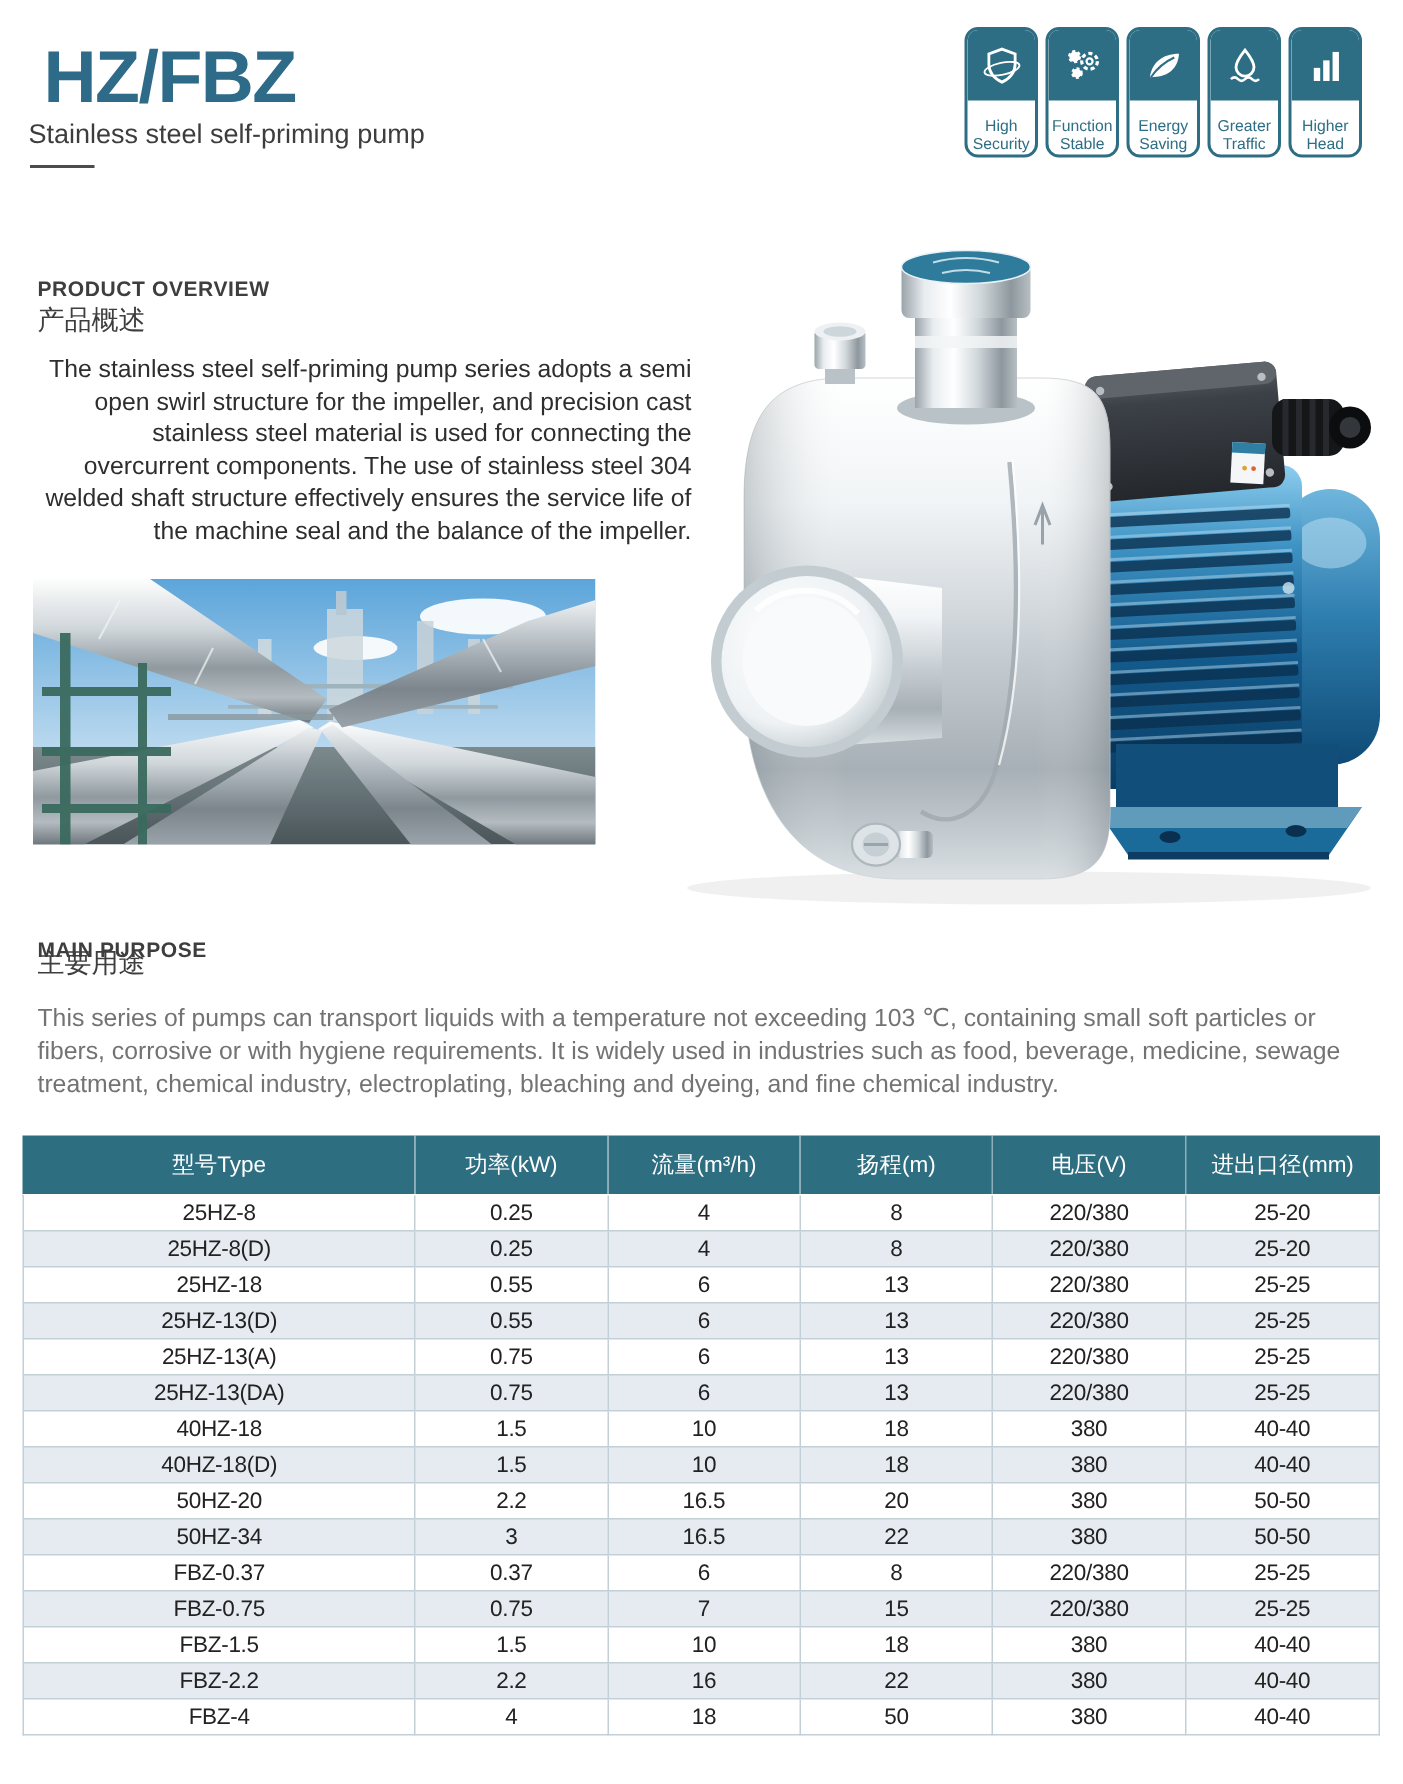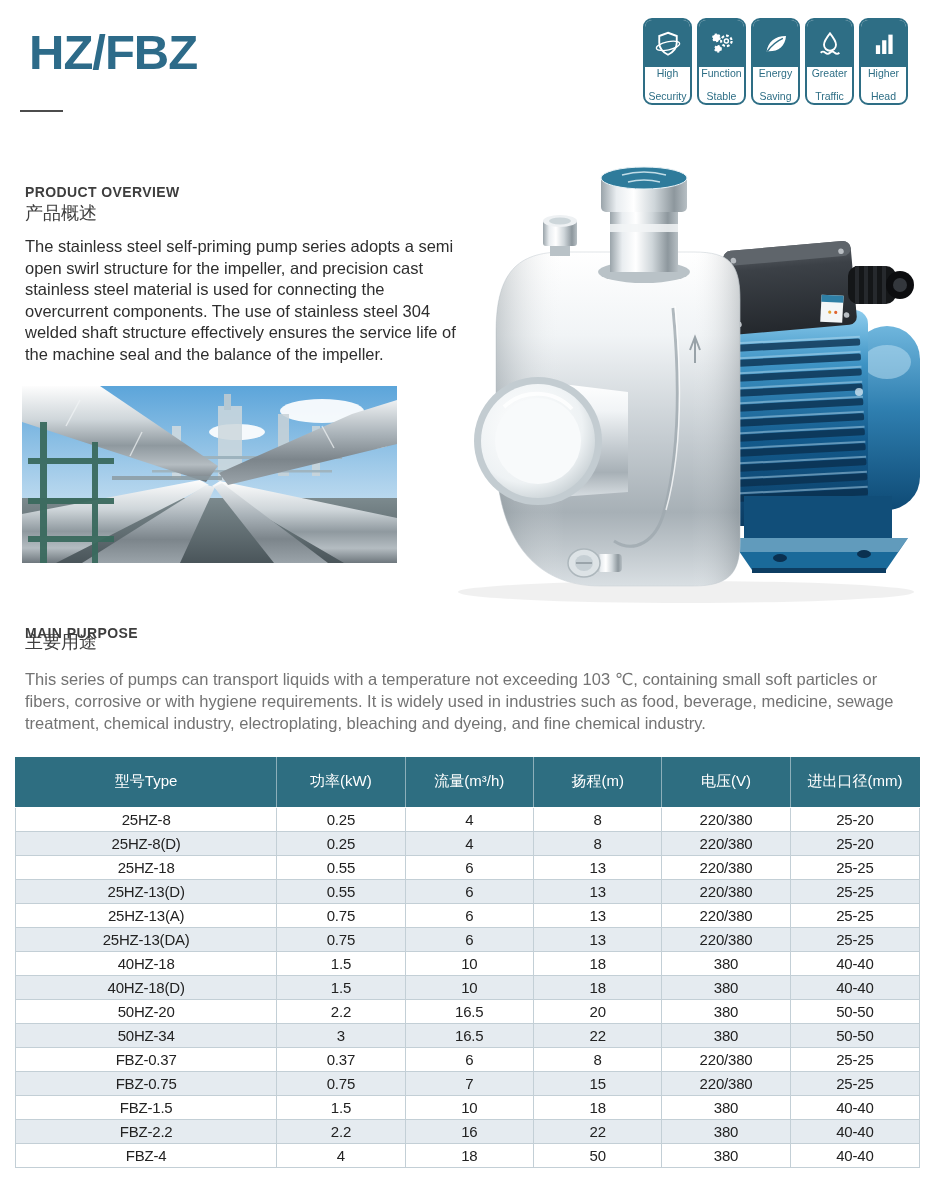--- a/index.html
+++ b/index.html
@@ -18,47 +18,48 @@
   
   .brand-title{position:absolute;left:29px;top:24px;font-size:49px;font-weight:bold;letter-spacing:-1px;color:var(--title);}
   .brand-sub{position:absolute;left:19px;top:79px;font-size:18px;color:#3d3d3d;}
   .brand-rule{position:absolute;left:20px;top:110px;width:43px;height:2px;background:#4c4c4c;}
 
   
   .badges{position:absolute;top:18px;right:27px;display:flex;gap:5px;}
   .badge{width:49px;height:87px;border:2px solid var(--accent);border-radius:9px;background:#fff;overflow:hidden;display:flex;flex-direction:column;}
   .badge .ic{height:47px;background:var(--accent);display:flex;align-items:center;justify-content:center;flex:none;}
   .badge .ic svg{width:30px;height:30px;display:block;}
-  .badge .lbl{flex:1;display:flex;flex-direction:column;align-items:center;justify-content:space-between;font-size:10.5px;line-height:1.2;color:var(--accent);text-align:center;}
+  .badge .lbl{flex:1;display:flex;flex-direction:column;align-items:center;justify-content:flex-end;font-size:10.5px;line-height:1.2;color:var(--accent);text-align:center;}
 
   
   .sec-en{position:absolute;font-size:14px;font-weight:bold;letter-spacing:.4px;color:#3e3e3e;}
   .sec-zh{position:absolute;font-size:18px;color:#3e3e3e;}
 
-  .overview-body{position:absolute;left:25px;top:236px;width:436px;font-size:16.5px;line-height:21.6px;color:#2e2e2e;}
+  .overview-body{position:absolute;left:25px;top:236px;width:436px;font-size:16.5px;line-height:21.6px;color:#2e2e2e;text-align:right;}
   .purpose-body{position:absolute;left:25px;top:668px;width:888px;font-size:16.5px;line-height:22px;color:#737373;}
 
   .pipes-fig{position:absolute;left:22px;top:386px;width:375px;height:177px;}
   .pump-fig{position:absolute;left:438px;top:160px;width:492px;height:447px;}
   .pipes-fig svg,.pump-fig svg{width:100%;height:100%;display:block;}
 
   
   .spec{position:absolute;left:15px;top:757px;width:905px;border-collapse:collapse;table-layout:fixed;}
-  .spec th{background:var(--head-bg);color:#fff;font-weight:normal;font-size:15px;height:50px;border-left:1px solid rgba(255,255,255,.45);border-bottom:1px solid #fff;}
+  .spec th{background:var(--head-bg);color:#fff;font-weight:normal;font-size:15px;height:39px;border-left:1px solid rgba(255,255,255,.45);border-bottom:1px solid #fff;}
   .spec th:first-child{border-left:1px solid var(--head-bg);}
   .spec td{font-size:15px;color:#222;text-align:center;height:24px;padding:1px 4px;border:1px solid var(--line);letter-spacing:-.2px;}
   .spec tbody tr:nth-child(even){background:var(--stripe);}
   .spec tbody tr:nth-child(odd){background:#fff;}
 </style>
 </head>
 <body>
 
 <div class="page">
 
   <div class="brand-title">HZ/FBZ</div>
+  <div class="brand-sub">Stainless steel self-priming pump</div>
   <div class="brand-rule"></div>
 
   <div class="badges">
     <div class="badge">
       <span class="ic">
         <svg viewBox="0 0 24 24">
             <path d="M12 3 L19 5.6 V11 C19 15.6 16 18.6 12 20.6 C8 18.6 5 15.6 5 11 V5.6 Z" fill="none" stroke="#fff" stroke-width="1.5"></path>
             <ellipse cx="12" cy="13.5" rx="9.5" ry="3.2" fill="none" stroke="#fff" stroke-width="1" transform="rotate(-12 12 13.5)"></ellipse>
           </svg>
       </span>

